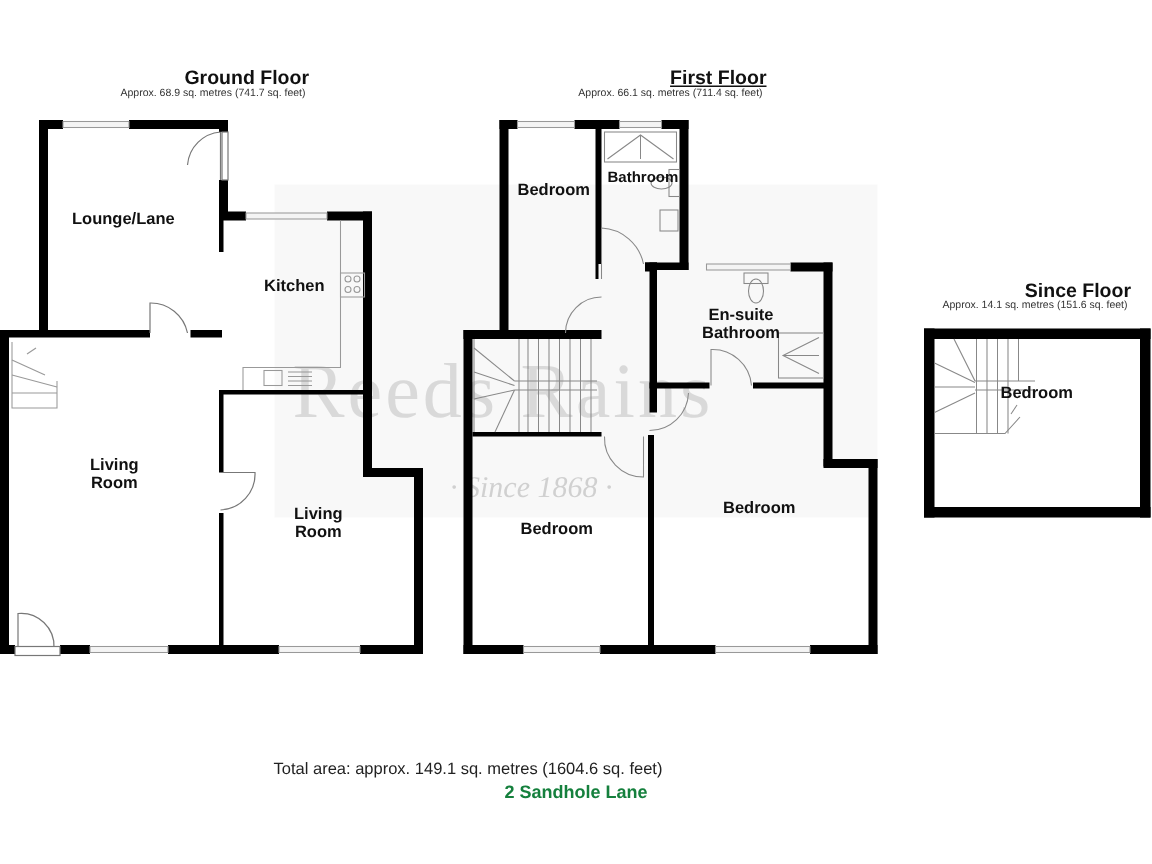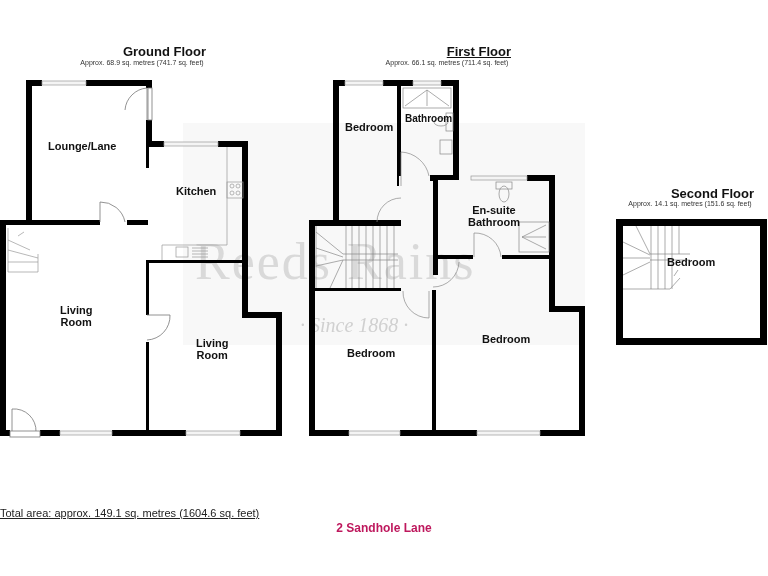--- a/index.html
+++ b/index.html
@@ -5,37 +5,37 @@
   html, body { margin: 0; padding: 0; background: #ffffff; }
   body { width: 768px; height: 576px; position: relative; overflow: hidden; font-family: "Liberation Sans", sans-serif; color: #111; }
   .floor-title { position: absolute; font-weight: bold; font-size: 13px; text-align: right; white-space: nowrap; }
   .floor-area { position: absolute; font-size: 7px; color: #333; text-align: center; white-space: nowrap; }
   .room-label { position: absolute; font-weight: bold; font-size: 11px; text-align: center; line-height: 12px; color: #111; white-space: nowrap; }
   .room-label.small { font-size: 10px; }
   .watermark-box { position: absolute; left: 183px; top: 123px; width: 402px; height: 222px; background: rgba(235,235,235,0.35); }
   .wm-main { position: absolute; left: 195px; top: 232px; font-family: "Liberation Serif", serif; font-size: 52px; color: rgba(160,160,160,0.35); letter-spacing: 2px; white-space: nowrap; }
   .wm-sub { position: absolute; left: 300px; top: 314px; font-family: "Liberation Serif", serif; font-style: italic; font-size: 20px; color: rgba(160,160,160,0.45); white-space: nowrap; }
   svg.plan { position: absolute; left: 0; top: 0; }
-  .footer-total { position: absolute; left: 0; width: 624px; top: 507px; font-size: 11px; color: #222; text-decoration: underline; }
-  .footer-address { position: absolute; left: 0; width: 768px; top: 521px; text-align: center; font-size: 12px; font-weight: bold; color: #be185d; }
+  .footer-total { position: absolute; left: 0; width: 624px; top: 507px; text-align: center; font-size: 11px; color: #222; }
+  .footer-address { position: absolute; left: 0; width: 768px; top: 521px; text-align: center; font-size: 12px; font-weight: bold; color: #15803d; }
 </style>
 </head>
 <body>
 
 <div class="watermark-box"></div>
 <div class="wm-main">Reeds Rains</div>
 <div class="wm-sub">· Since 1868 ·</div>
 
 <div class="floor-title" style="left:78px; top:44px; width:128px;">Ground Floor</div>
 <div class="floor-area" style="left:62px; top:59px; width:160px;">Approx. 68.9 sq. metres (741.7 sq. feet)</div>
 
 <div class="floor-title" style="left:383px; top:44px; width:128px;text-decoration:underline;">First Floor</div>
 <div class="floor-area" style="left:367px; top:59px; width:160px;">Approx. 66.1 sq. metres (711.4 sq. feet)</div>
 
-<div class="floor-title" style="left:626px; top:186px; width:128px;">Second Floor</div>
+<div class="floor-title" style="left:626px; top:186px; width:128px;">Since Floor</div>
 <div class="floor-area" style="left:610px; top:200px; width:160px;">Approx. 14.1 sq. metres (151.6 sq. feet)</div>
 
 <svg class="plan" width="768" height="576" viewBox="0 0 768 576">
   <g>
 
     <g fill="#000">
 
       <rect x="26" y="80" width="16" height="6"></rect>
       <rect x="86" y="80" width="66" height="6"></rect>
 

